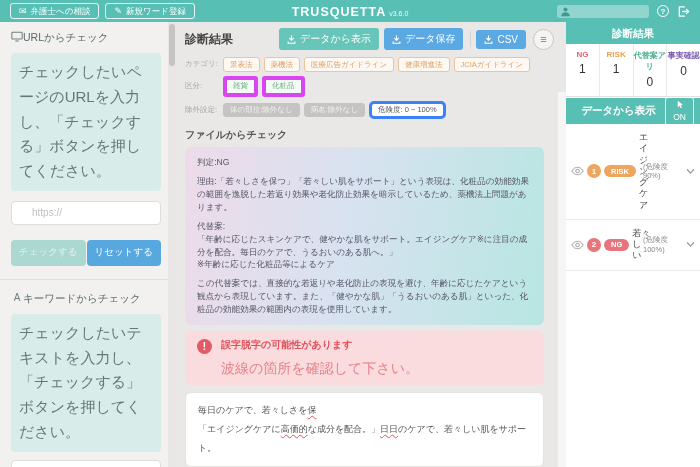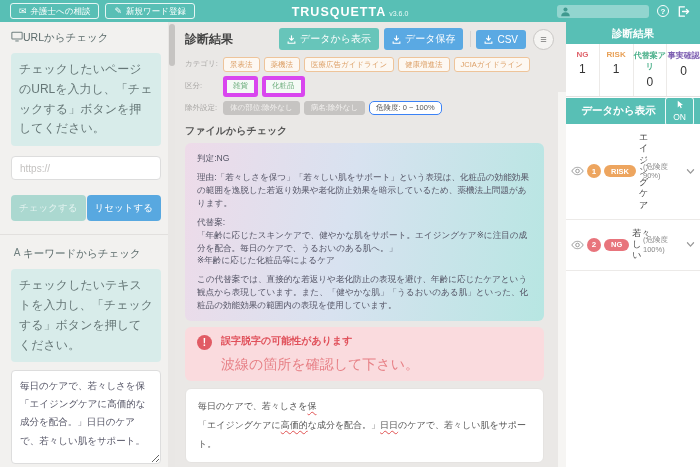--- a/index.html
+++ b/index.html
@@ -29,24 +29,24 @@
   .sb-scroll-thumb { position:absolute; top:2px; right:0.5px; width:6px; height:42px;
     border-radius:3px; background:#c6c4c2; }
   .main { position:absolute; top:22px; left:175px; width:391px; bottom:0; background:#eae8e6;
     overflow:hidden; padding:6px 12px 0 10px; }
   .main-scroll-track { position:absolute; top:70px; right:0; bottom:0; width:8px; background:#f6f5f3; }
   .rightpanel { position:absolute; top:22px; left:566px; width:134px; bottom:0; background:#fff; }
 
   
   .sb-title { display:flex; align-items:flex-start; font-size:10.5px; color:#5a6a6a; }
   .sb-title .ico { color:#708080; font-size:10px; width:12px; text-align:center; }
-  .sb-info { background:#d8ecea; border-radius:4px; padding:7px 8px; font-size:12px; line-height:1.65;
+  .sb-info { background:#d8ecea; border-radius:4px; padding:7px 8px; font-size:15px; line-height:1.65;
     color:#667777; margin-top:8px; }
   .sb-input { width:100%; height:24px; margin-top:10px; border:1px solid #ddd; border-radius:4px;
-    background:#fff; font-size:10px; padding:0 8px; color:#555; font-family:inherit; }
+    background:#fff; font-size:10px; padding:0 20px; color:#555; font-family:inherit; }
   .sb-input::placeholder { color:#c4c2c0; }
   .sb-textarea { width:100%; height:94px; margin-top:8px; border:1px solid #ddd; border-radius:4px;
     background:#fff; font-size:9.5px; line-height:1.9; padding:6px 8px; color:#556; resize:vertical;
     font-family:inherit; }
   .sb-btnrow { display:flex; gap:1px; margin-top:15px; }
   .btn-check { flex:1; height:26px; border:none; border-radius:4px; background:#abd8d0; color:#e3f3f0;
     font-size:9.5px; cursor:pointer; font-family:inherit; }
   .btn-reset { flex:1; height:26px; border:none; border-radius:4px; background:#58a8e0; color:#fff;
     font-size:9.5px; cursor:pointer; font-family:inherit; }
   .sb-divider { border-top:1px solid #e2e0de; margin:13px -14px 12px -11px; }
@@ -62,21 +62,21 @@
   .menu-circle { width:21px; height:21px; border-radius:50%; background:#f5f4f2; border:1px solid #c9c7c5;
     color:#777; font-size:11px; display:flex; align-items:center; justify-content:center;
     margin-left:7px; cursor:pointer; }
   .meta { margin-top:7px; }
   .meta-row { display:flex; align-items:center; gap:4px; margin-bottom:4px; flex-wrap:nowrap; }
   .meta-label { font-size:7.5px; color:#a9a7a5; min-width:34px; }
   .tag { font-size:7.5px; padding:1.5px 6px; border-radius:3px; line-height:1.3; white-space:nowrap; }
   .tag.law { border:1px solid #eec49a; color:#dc9f66; background:#fdf8f2; }
   .tag.div { border:4px solid #d946ef; color:#6fae7f; background:#f4faf5; }
   .tag.gray { background:#c6c4c2; color:#f3f1ef; border:1px solid #c6c4c2; }
-  .tag.range { background:#fff; border:1px solid #3b82f6; color:#555; border-radius:5px; }
+  .tag.range { background:#fff; border:3px solid #3b82f6; color:#555; border-radius:5px; }
 
   
   .sec-title { font-size:10px; font-weight:bold; color:#555; margin-top:9px; }
   .grad-box { margin-top:5px; margin-right:10px; border-radius:6px; padding:9px 12px;
     background:linear-gradient(100deg,#eedbe9 0%,#d8e2f0 45%,#b7e6e2 100%);
     font-size:8.6px; line-height:1.5; color:#556; }
   .grad-box p { margin-bottom:6px; }
   .grad-box p.tight { margin-bottom:0; }
   .input-row { display:flex; align-items:center; margin-top:8px; margin-right:10px; }
   .input-row .sec-title { margin-top:0; flex:1; }

